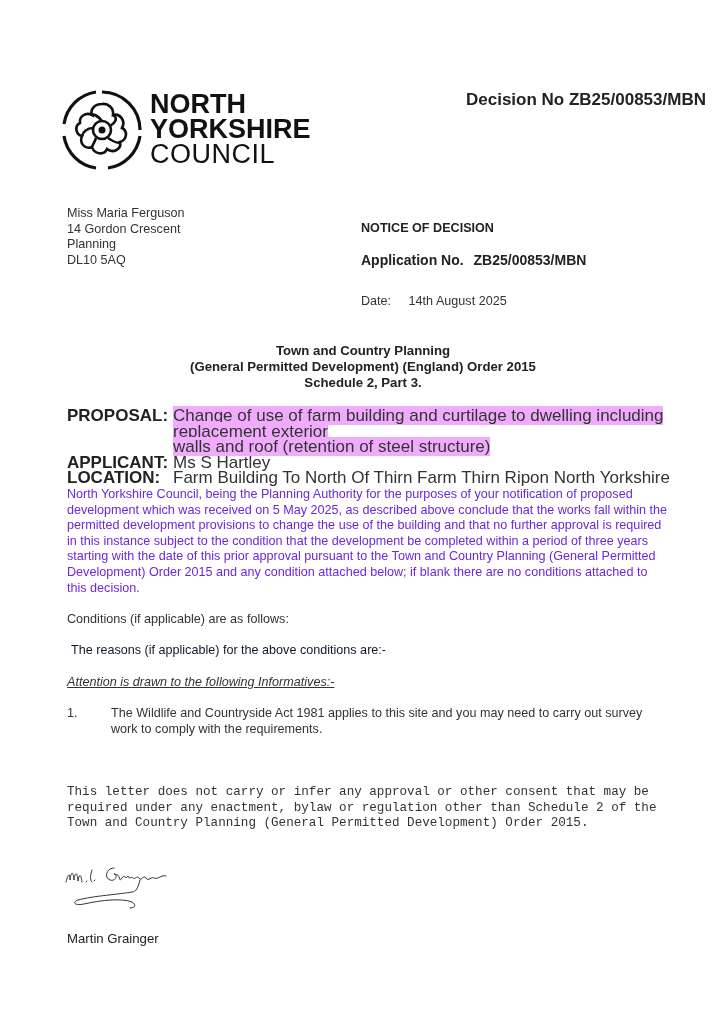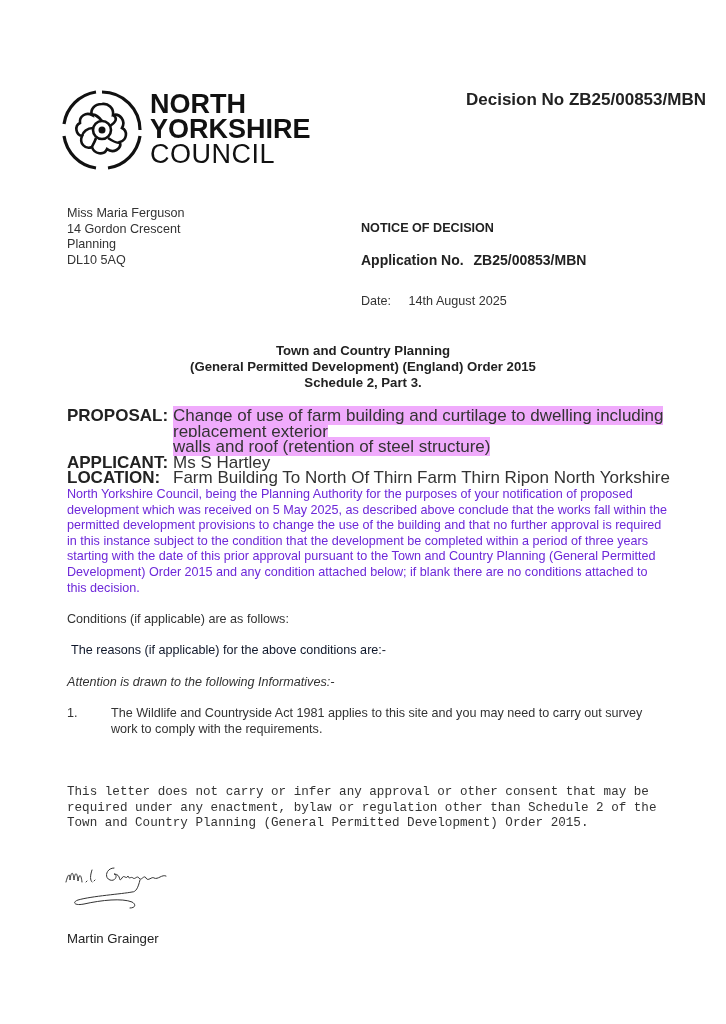--- a/index.html
+++ b/index.html
@@ -28,21 +28,21 @@
     .fields { left: 67px; top: 408px; width: 640px; font-size: 17px; line-height: 15.5px; }
     .field-row { display: flex; }
     .field-label { width: 106px; font-weight: bold; color: #222; flex-shrink: 0; }
     .field-value { color: #333; }
     .highlight { background: #f0abfc; }
 
     .body-para { left: 67px; top: 487px; width: 600px; font-size: 12.6px; line-height: 15.6px; color: #6d28d9; }
 
     .conditions { left: 67px; top: 612px; font-size: 12.6px; color: #333; }
     .reasons { left: 71px; top: 643px; font-size: 12.6px; color: #0f172a; }
-    .attention { left: 67px; top: 675px; font-size: 12.6px; font-style: italic; color: #333; }
+    .attention { left: 67px; top: 675px; font-size: 12.6px; font-style: italic; color: #333; text-decoration: underline; }
 
     .informative { left: 67px; top: 706px; width: 600px; font-size: 12.6px; line-height: 15.6px; color: #333; display: flex; }
     .informative .num { width: 44px; flex-shrink: 0; }
 
     .disclaimer { left: 67px; top: 785px; width: 600px; font-size: 12.6px; line-height: 15.6px; color: #333; font-family: Liberation Mono, monospace; }
 
     .signature { left: 62px; top: 862px; width: 120px; height: 60px; }
     .signatory { left: 67px; top: 931px; font-size: 13.2px; color: #222; }
   </style>
 </head>

